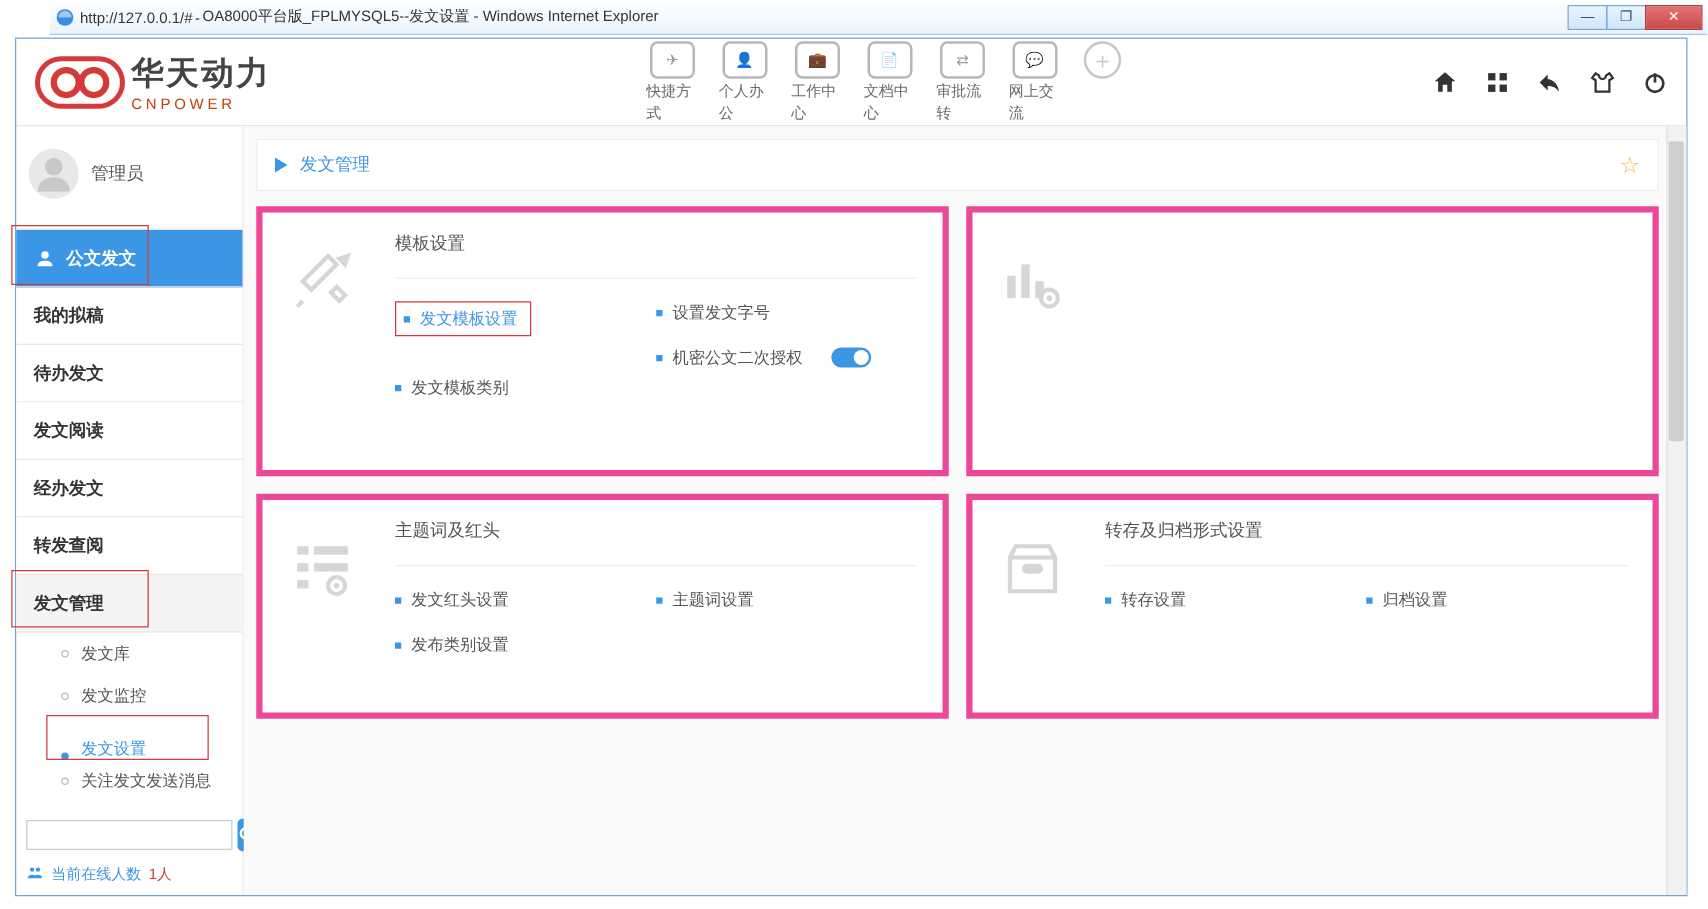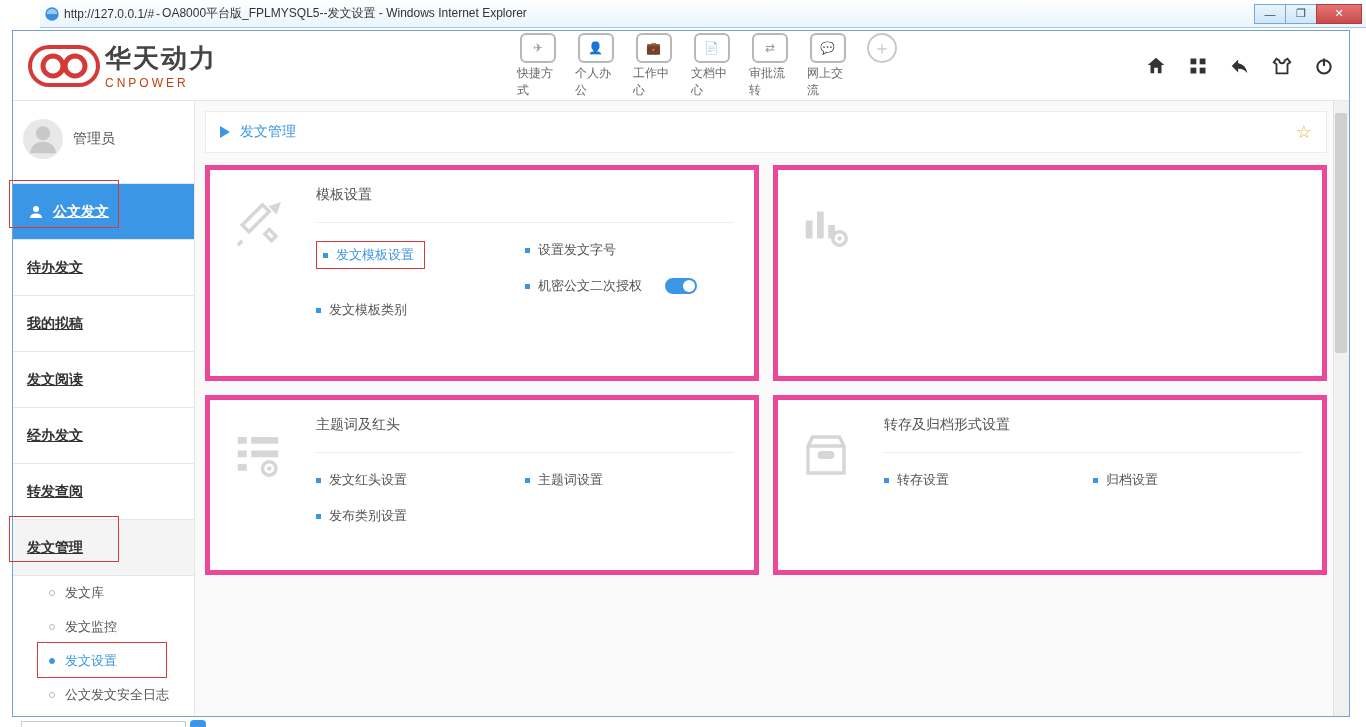--- a/index.html
+++ b/index.html
@@ -36,31 +36,31 @@
     .body { position: absolute; top: 70px; left: 0; right: 0; bottom: 0; display: flex; }
 
     
     .sidebar { width: 182px; border-right: 1px solid #e6e6e6; display: flex; flex-direction: column; }
     .userbox { display:flex; align-items:center; gap:10px; padding: 18px 10px 24px 10px; }
     .avatar { width: 40px; height: 40px; border-radius: 50%; background: #e8e8e8; display:flex; align-items:center; justify-content:center; }
     .avatar svg { display:block; }
     .username { font-size: 14px; color:#555; }
 
     .nav { border-top: 1px solid #e6e6e6; }
-    .nav-item { height: 56px; display:flex; align-items:center; padding: 0 14px; font-size: 14px; color:#333; border-bottom: 1px solid #e6e6e6; background:#fff;text-decoration:underline; }
+    .nav-item { height: 46px; display:flex; align-items:center; padding: 0 14px; font-size: 14px; color:#333; border-bottom: 1px solid #e6e6e6; background:#fff; }
     .nav-item.bold { font-weight: 700; }
     .nav-item.active { background:#3c96e6; color:#fff; font-weight:700; position:relative;}
     .nav-item.selected { background:#f4f4f4; font-weight:700;}
     .nav-redbox { position:absolute; border:1px solid #d23c3c; pointer-events:none; }
     .nav-icon { margin-right: 8px; display:flex; }
 
     .sublist { }
     .sub-item { height: 34px; display:flex; align-items:center; gap:10px; padding-left: 36px; font-size: 13px; color:#555; }
     .sub-item .dot { width:6px; height:6px; border:1px solid #bbb; border-radius:50%; }
-    .sub-item.current { color:#3c96e6; }
+    .sub-item.current { color:#3c96e6;align-items:flex-end; }
     .sub-item.current .dot { background:#3c96e6; border-color:#3c96e6; }
 
     .side-bottom { margin-top:auto; padding: 8px; }
     .searchbox { display:flex; gap:4px; align-items:center; }
     .searchbox input { flex:1; height:24px; border:1px solid #ccc; padding:0 4px; font-size:12px; }
     .searchbtn { width:26px; height:26px; background:#3c96e6; border-radius:4px; display:flex; align-items:center; justify-content:center; }
     .online { font-size:12px; color:#3c96e6; margin-top:10px; display:flex; align-items:center; gap:6px;}
     .online .num { color:#d23c3c; }
 
     
@@ -221,24 +221,24 @@
           <span class="nav-icon">
             <svg width="18" height="18" viewBox="0 0 24 24" fill="#fff">
                 <circle cx="12" cy="8" r="4"></circle>
                 <path d="M4 20c0-4 3-6 8-6s8 2 8 6z"></path>
               </svg>
           </span>
           <span>公文发文</span>
           <div class="nav-redbox" style="left:-4px; top:-4px; width:110px; height:48px;"></div>
         </div>
         <div class="nav-item bold">
+            <span>我的拟稿</span>
+          </div>
+        <div class="nav-item bold">
             <span>待办发文</span>
-          </div>
-        <div class="nav-item bold">
-            <span>我的拟稿</span>
           </div>
         <div class="nav-item bold">
             <span>发文阅读</span>
           </div>
         <div class="nav-item bold">
             <span>经办发文</span>
           </div>
         <div class="nav-item bold">
             <span>转发查阅</span>
           </div>
@@ -256,21 +256,21 @@
               <span class="dot"></span>
               <span>发文监控</span>
             </div>
           <div class="sub-item current" style="position:relative;">
             <span class="dot"></span>
               <span>发文设置</span>
             <div class="nav-redbox" style="left:24px; top:-2px; width:130px; height:36px;"></div>
           </div>
           <div class="sub-item">
               <span class="dot"></span>
-              <span>公文发文安全日志</span>
+              <span>关注发文发送消息</span>
             </div>
         </div>
       </div>
 
       <div class="side-bottom">
         <div class="searchbox">
           <input type="text" style="">
           <div class="searchbtn">
             <svg width="16" height="16" viewBox="0 0 24 24" fill="none" stroke="#fff" stroke-width="3">
                 <circle cx="10" cy="10" r="6"></circle>

